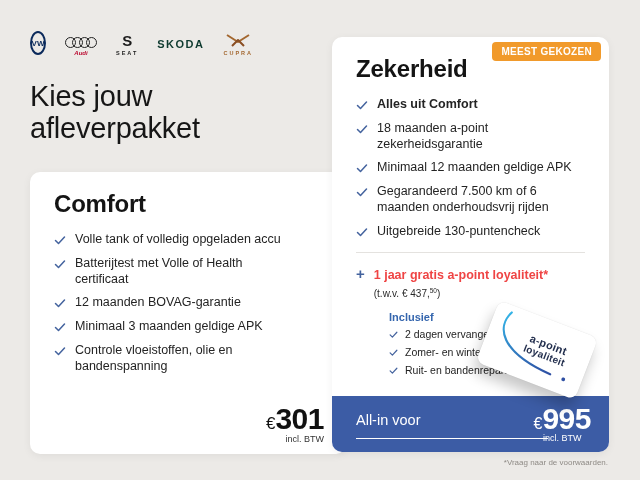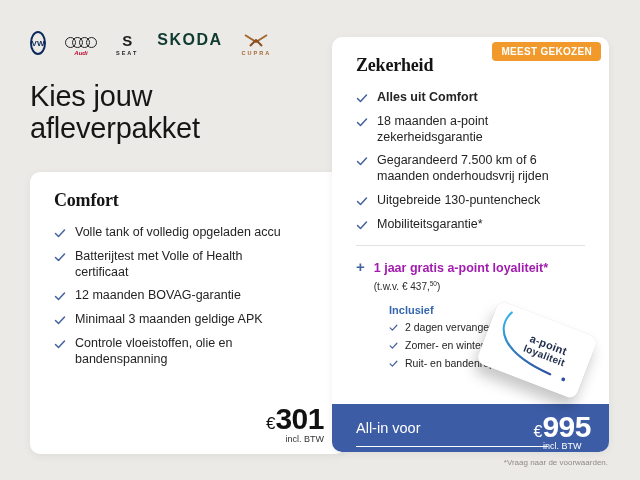--- a/index.html
+++ b/index.html
@@ -19,31 +19,31 @@
     width:16px; height:24px; border:2px solid #0B2A5B; border-radius:50%;
     display:flex; align-items:center; justify-content:center;
     color:#0B2A5B; font-size:8px; font-weight:700; letter-spacing:0;
   }
   .audi-rings { display:flex; margin-top:6px; }
   .audi-rings span { width:11px; height:11px; border:1.6px solid #222; border-radius:50%; margin-left:-4px; }
   .audi-rings span:first-child { margin-left:0; }
   .audi-label { color:#BB0A30; font-size:6px; font-weight:700; font-style:italic; }
   .seat-glyph { font-size:15px; font-weight:800; line-height:15px; color:#1B1B1B; margin-top:2px; }
   .seat-label { font-size:5.5px; font-weight:700; letter-spacing:2px; color:#1B1B1B; }
-  .skoda-label { font-size:16px; font-weight:800; letter-spacing:1.5px; color:#0E3A2F; }
+  .skoda-label { font-size:11px; font-weight:800; letter-spacing:1.5px; color:#0E3A2F; margin-top:7px; }
   .cupra-svg { width:26px; height:15px; margin-top:2px; }
   .cupra-label { font-size:5.5px; font-weight:700; letter-spacing:2px; color:#A3672F; }
 
   
   .headline { position:absolute; left:30px; top:80px; font-size:29px; font-weight:500; line-height:1.12; color:#161616; letter-spacing:-0.2px; }
   .headline span { display:block; }
 
   
   .card { position:absolute; background:#fff; border-radius:10px; box-shadow:0 2px 8px rgba(0,0,0,0.06); }
-  .card-title { font-size:18px; font-weight:700; color:#141414; margin:18px 24px 0; letter-spacing:-0.2px;font-family:Liberation Serif, serif; }
+  .card-title { font-size:24px; font-weight:700; color:#141414; margin:18px 24px 0; letter-spacing:-0.2px; }
   .check-list { display:flex; flex-direction:column; gap:8px; margin:14px 24px 0; list-style:none; }
   .li { display:flex; gap:9px; align-items:flex-start; }
   .check { width:12px; height:12px; flex-shrink:0; margin-top:2px; }
   .check path { stroke:#44639E; stroke-width:1.5; fill:none; stroke-linecap:round; stroke-linejoin:round; }
   .li-text { font-size:12.5px; line-height:1.26; color:#242424; max-width:222px; }
   .li-text.bold { font-weight:700; }
 
   
   #comfort-card { left:30px; top:172px; width:316px; height:282px; }
   .price-block { position:absolute; right:22px; bottom:10px; text-align:right; color:#111; }
@@ -54,21 +54,21 @@
   
   #zekerheid-card { left:332px; top:37px; width:277px; height:415px; }
   .badge {
     position:absolute; top:5px; right:8px;
     background:#F19A2B; color:#fff; font-size:10px; font-weight:700; letter-spacing:0.3px;
     padding:4px 9px; border-radius:4px;
   }
   .divider { height:1px; background:#E4E2DF; margin:13px 24px 0; }
   .addon-row { display:flex; gap:9px; margin:12px 24px 0; align-items:baseline; }
   .plus-icon { color:#44639E; font-size:15px; font-weight:600; line-height:14px; flex-shrink:0; }
-  .addon-label { font-size:12.5px; font-weight:700; color:#a21caf; }
+  .addon-label { font-size:12.5px; font-weight:700; color:#ef4444; }
   .addon-value { font-size:10px; color:#2a2a2a; white-space:nowrap; }
   .addon-value sup { font-size:6.5px; }
   .inclusief-title { margin:10px 0 0 57px; font-size:11px; font-weight:700; color:#3566AE; }
   .sub-list { display:flex; flex-direction:column; gap:4px; margin:5px 0 0 57px; list-style:none; }
   .sub-list .li { gap:7px; }
   .sub-check { width:9px; height:9px; flex-shrink:0; margin-top:2px; }
   .sub-check path { stroke:#44639E; stroke-width:1.6; fill:none; stroke-linecap:round; stroke-linejoin:round; }
   .sub-text { font-size:10.5px; line-height:1.3; color:#242424; }
 
   
@@ -79,21 +79,21 @@
     box-shadow:0 10px 14px rgba(0,0,0,0.22), 0 0 1px rgba(0,0,0,0.15);
     z-index:3;
   }
   .swoosh { position:absolute; left:0; top:0; width:100%; height:100%; }
   .loyalty-text { position:absolute; left:40px; top:18px; color:#232F4E; text-align:center; }
   .loyalty-line1 { font-size:11px; font-weight:800; letter-spacing:0.3px; }
   .loyalty-line2 { font-size:10px; font-weight:700; letter-spacing:0.3px; }
 
   
   .price-bar {
-    position:absolute; left:0; bottom:0; width:100%; height:48px;
+    position:absolute; left:0; bottom:0; width:100%; height:56px;
     background:#3C5CA5; border-radius:0 0 10px 10px; color:#fff; z-index:2;
   }
   .allin-label { position:absolute; left:24px; top:16px; font-size:14.5px; font-weight:500; }
   .allin-line { position:absolute; left:24px; top:42px; width:192px; height:1px; background:#fff; }
   .bar-price { position:absolute; right:18px; top:6px; text-align:center; }
   .bar-cur { font-size:16px; font-weight:500; }
   .bar-amt { font-size:30px; font-weight:600; letter-spacing:-0.5px; }
   .bar-note { font-size:9px; margin-top:-3px; }
 
   
@@ -191,33 +191,33 @@
     <li class="li">
       <svg class="check" viewBox="0 0 12 12">
           <path d="M1.5 6.5 4.5 9.5 10.5 3"></path>
         </svg>
       <span class="li-text">18 maanden a-point zekerheidsgarantie</span>
     </li>
     <li class="li">
       <svg class="check" viewBox="0 0 12 12">
           <path d="M1.5 6.5 4.5 9.5 10.5 3"></path>
         </svg>
+      <span class="li-text">Minimaal 12 maanden geldige APK</span>
+    </li>
+    <li class="li">
+      <svg class="check" viewBox="0 0 12 12">
+          <path d="M1.5 6.5 4.5 9.5 10.5 3"></path>
+        </svg>
       <span class="li-text">Gegarandeerd 7.500 km of 6 maanden onderhoudsvrij rijden</span>
     </li>
     <li class="li">
       <svg class="check" viewBox="0 0 12 12">
           <path d="M1.5 6.5 4.5 9.5 10.5 3"></path>
         </svg>
       <span class="li-text">Uitgebreide 130-puntencheck</span>
-    </li>
-    <li class="li">
-      <svg class="check" viewBox="0 0 12 12">
-          <path d="M1.5 6.5 4.5 9.5 10.5 3"></path>
-        </svg>
-      <span class="li-text">Mobiliteitsgarantie*</span>
     </li>
   </ul>
 
   <div class="divider"></div>
 
   <div class="addon-row">
     <span class="plus-icon">+</span>
     <span>
       <span class="addon-label">1 jaar gratis a-point loyaliteit*</span>
       <span class="addon-value"><span>(t.w.v. € 437,</span><sup>50</sup><span>)</span></span>

